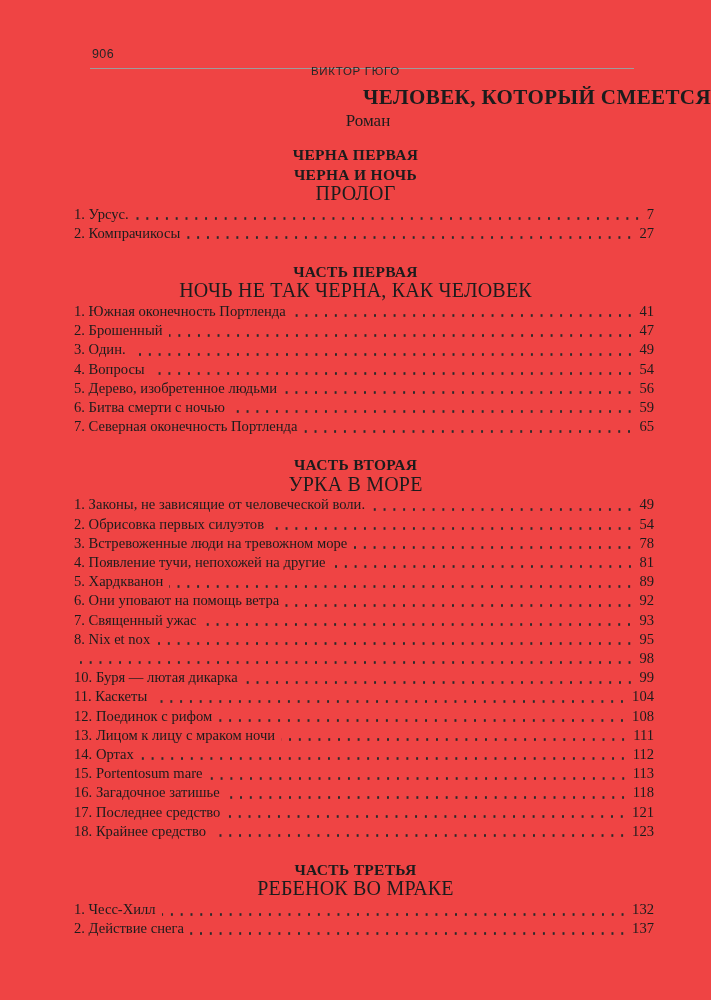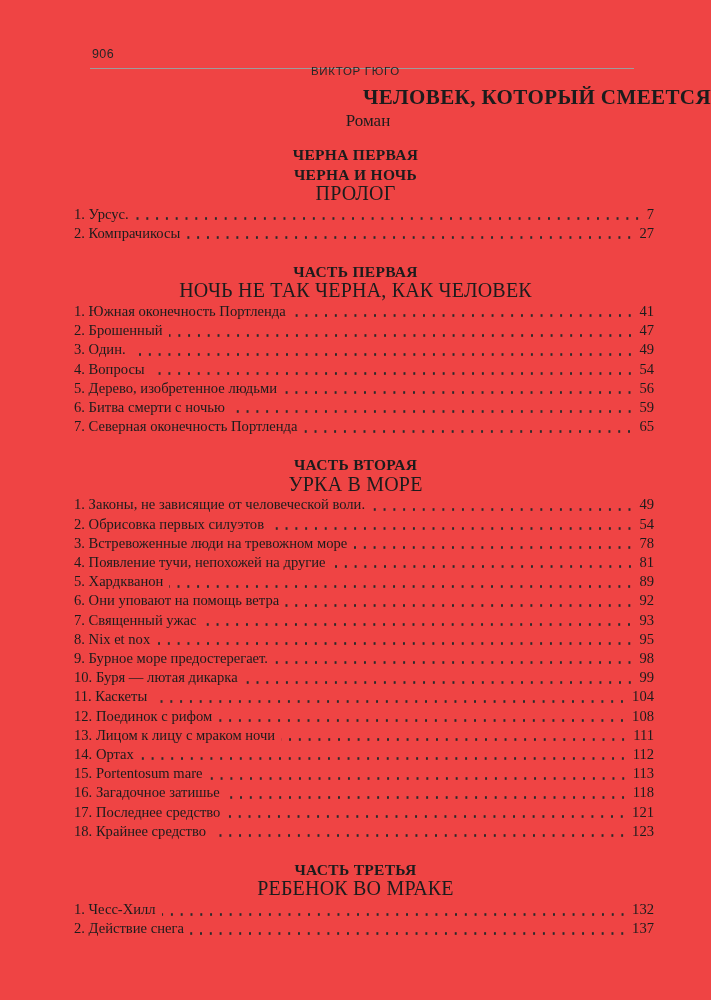--- a/index.html
+++ b/index.html
@@ -233,21 +233,20 @@
             <span class="pagenum">93</span>
           </div>
 
           <div class="entry">
             <span class="label">8. Nix et nox</span>
             <span class="leader"></span>
             <span class="pagenum">95</span>
           </div>
 
           <div class="entry">
-            <span class="label">9. Бурное море предостерегает.</span>
             <span class="leader"></span>
             <span class="pagenum">98</span>
           </div>
 
           <div class="entry">
             <span class="label">10. Буря — лютая дикарка</span>
             <span class="leader"></span>
             <span class="pagenum">99</span>
           </div>
 

